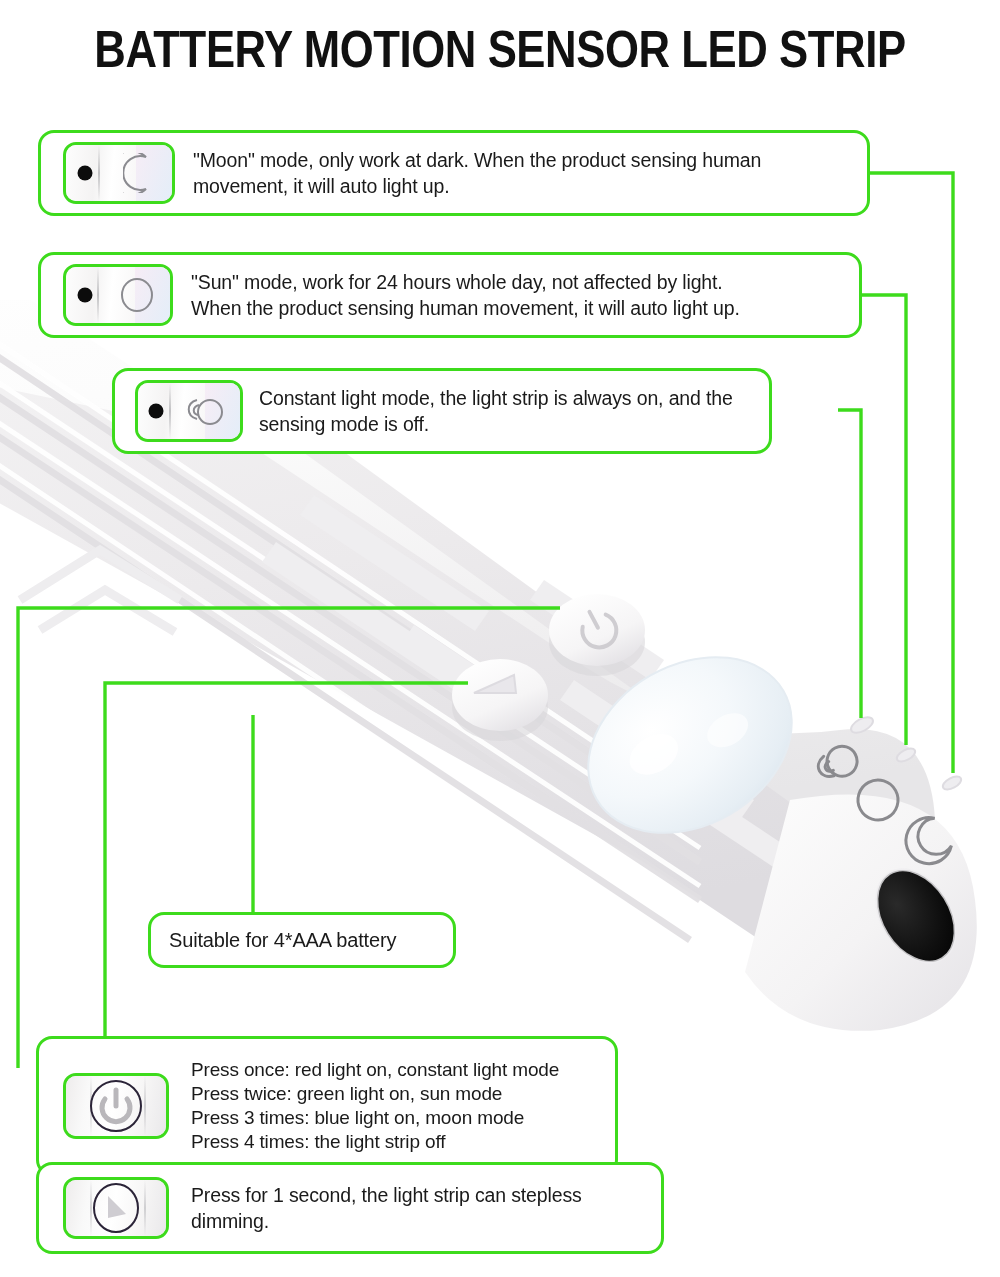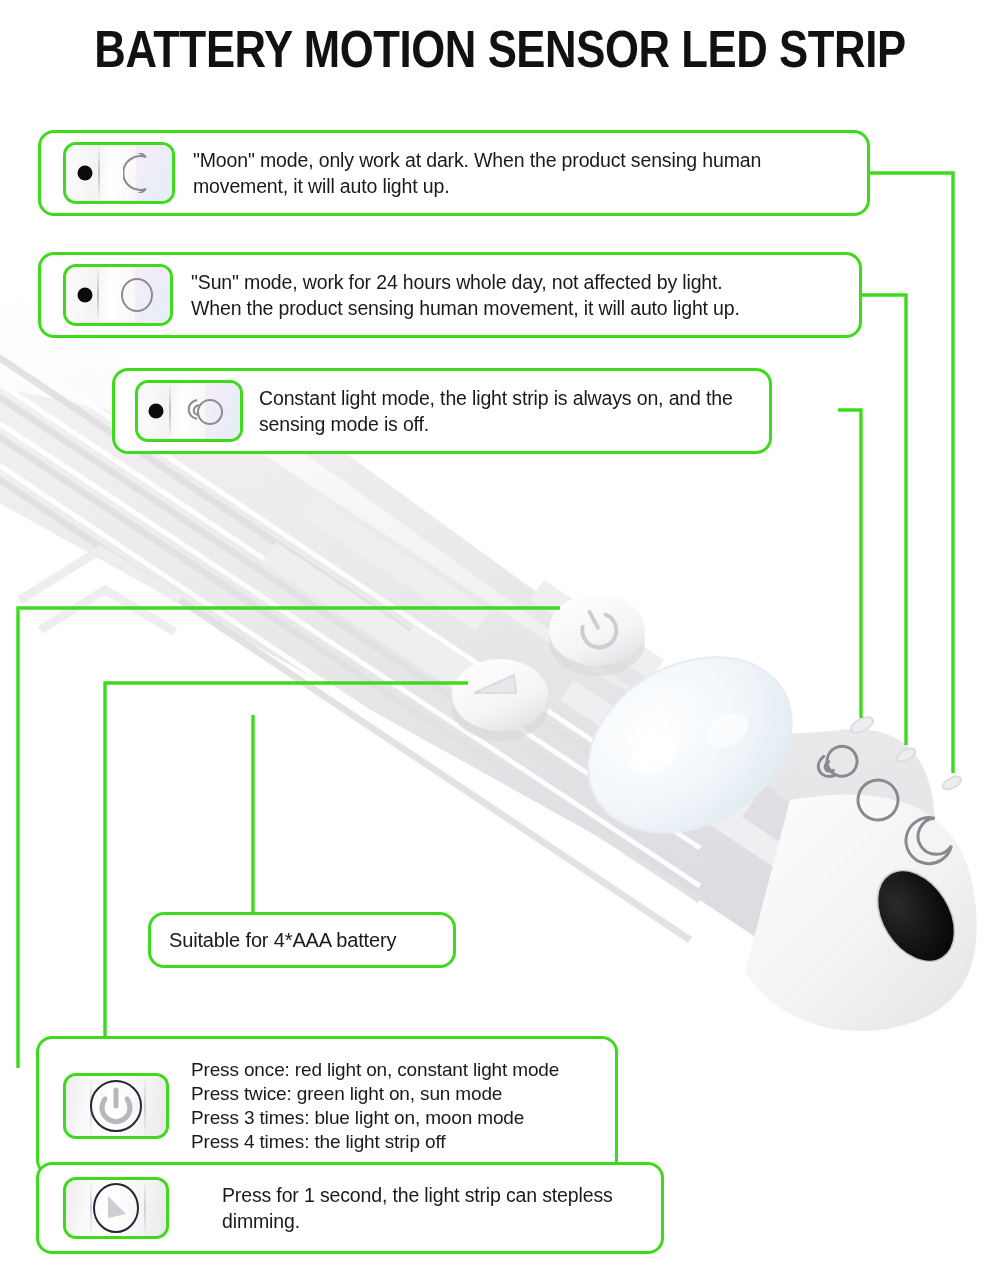--- a/index.html
+++ b/index.html
@@ -314,21 +314,21 @@
         <path d="M 30,14 L 30,30"></path>
       </g>
     </svg>
   </div>
   <div class="txt tight" style="font-size:19px;">Press once: red light on, constant light mode
 Press twice: green light on, sun mode
 Press 3 times: blue light on, moon mode
 Press 4 times: the light strip off</div>
 </div>
 
-<div class="callout" id="c-dimmer" style="left:36px; top:1162px; width:628px; height:92px; padding:0 18px 0 24px;gap:31px;">
+<div class="callout" id="c-dimmer" style="left:36px; top:1162px; width:628px; height:92px; padding:0 18px 0 24px;">
   <div class="thumb" style="width:106px;height:62px;margin-right:22px;">
     <div class="plate2"></div>
     <svg class="ico-svg" width="56" height="56" viewBox="0 0 56 56">
       <ellipse cx="28" cy="28" rx="22" ry="24" fill="none" stroke="#2b2438" stroke-width="2"></ellipse>
       <path d="M 20,38 L 20,16 L 38,34 Z" fill="#cfcdd2"></path>
     </svg>
   </div>
   <div class="txt" style="font-size:19.5px;">Press for 1 second, the light strip can stepless
 dimming.</div>
 </div>

